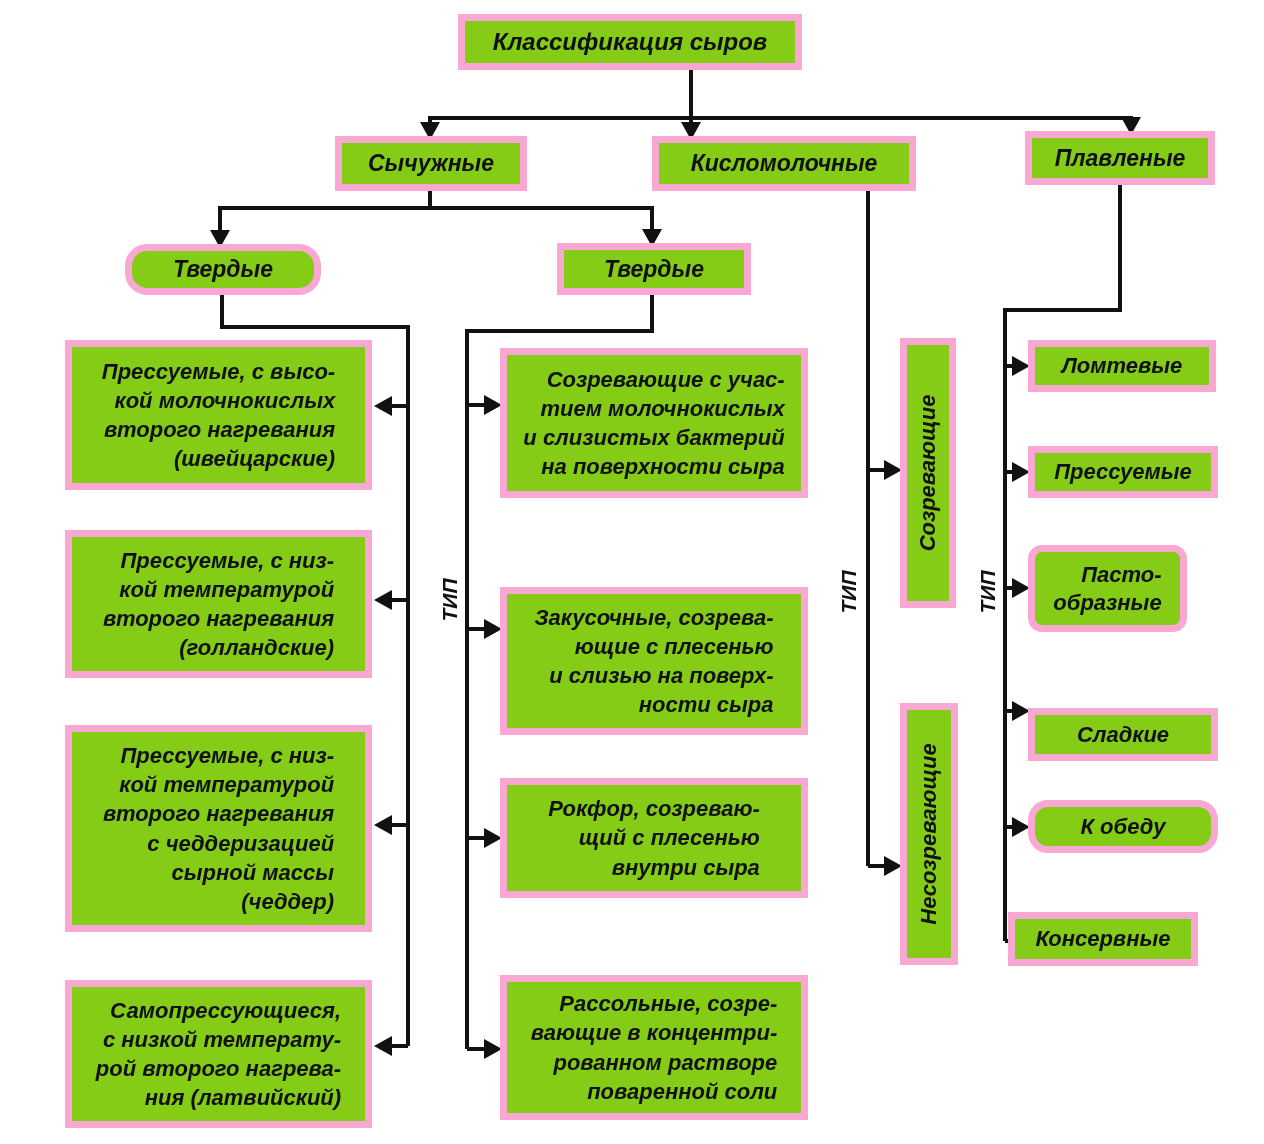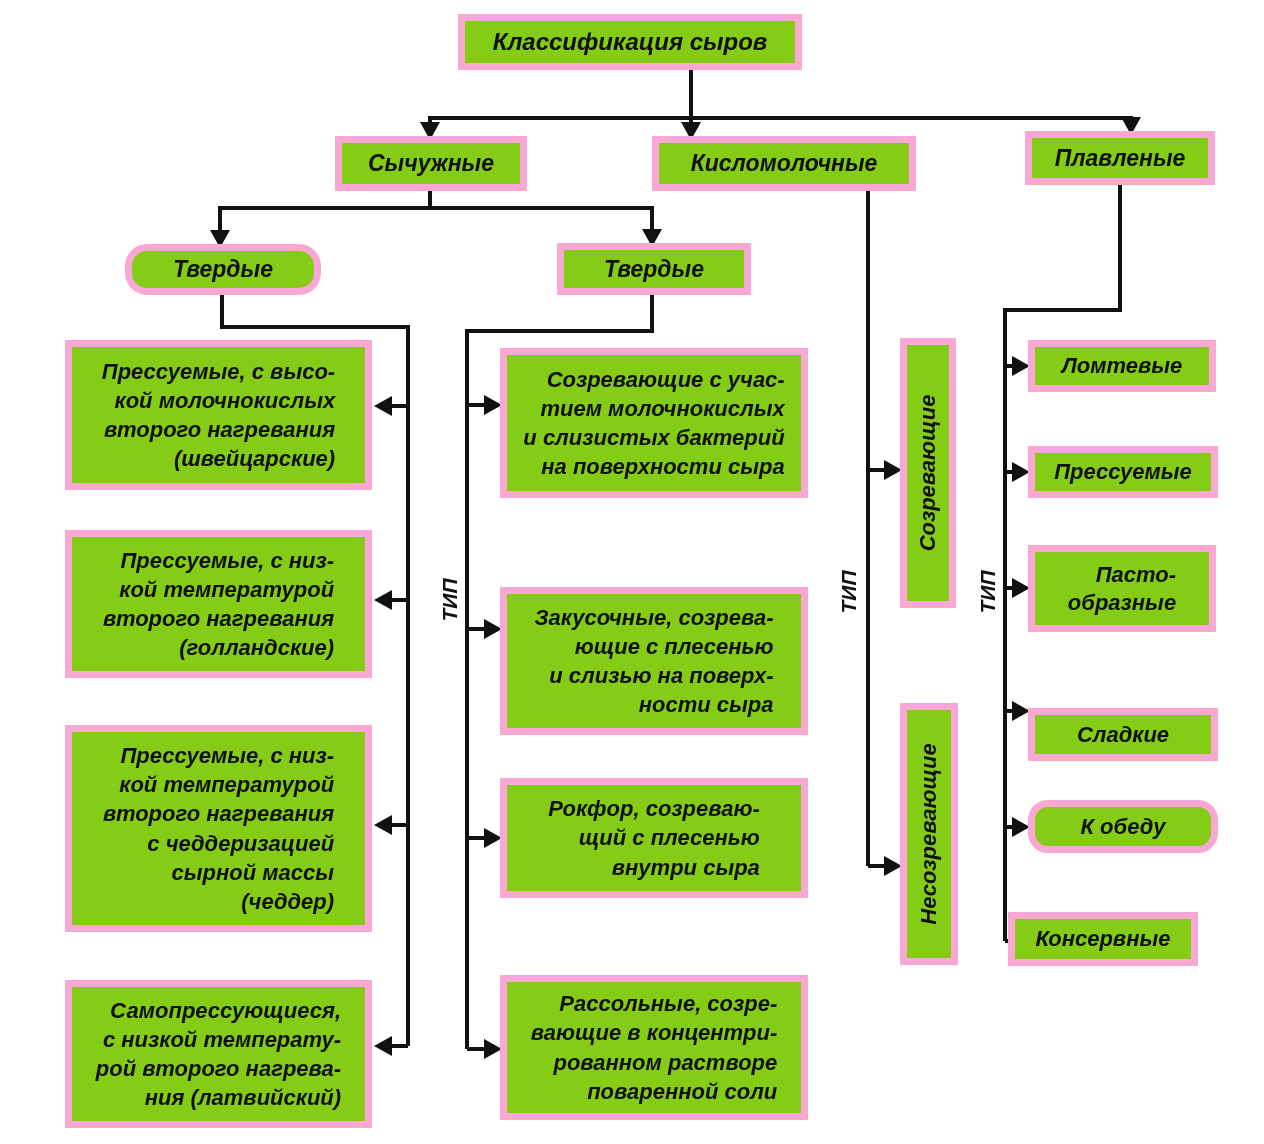--- a/index.html
+++ b/index.html
@@ -34,21 +34,21 @@
   #h2 { left:65px;  top:725px; width:307px; height:207px; }
   #h3 { left:65px;  top:980px; width:307px; height:148px; }
   #s0 { left:500px; top:340px; width:308px; height:150px;margin-top:8px; }
   #s1 { left:500px; top:558px; width:308px; height:148px;margin-top:29px; }
   #s2 { left:500px; top:778px; width:308px; height:120px; }
   #s3 { left:500px; top:975px; width:308px; height:145px; }
   #v0 { left:900px; top:338px; width:56px;  height:270px; }
   #v1 { left:900px; top:703px; width:58px;  height:262px; }
   #r0 { left:1028px;top:340px; width:188px; height:52px; }
   #r1 { left:1028px;top:446px; width:190px; height:52px; }
-  #r2 { left:1028px;top:545px; width:188px; height:87px; line-height:1.25; }
+  #r2 { left:1028px;top:545px; width:159px; height:87px; line-height:1.25;border-radius:14px; }
   #r3 { left:1028px;top:685px; width:190px; height:53px;margin-top:23px; }
   #r4 { left:1028px;top:800px; width:190px; height:53px;border-radius:20px; }
   #r5 { left:1008px;top:912px; width:190px; height:54px; }
   #tip1 { left:410px; top:586px; }
   #tip2 { left:809px; top:578px; }
   #tip3 { left:948px; top:578px; }
 </style>
 </head>
 <body>
 

